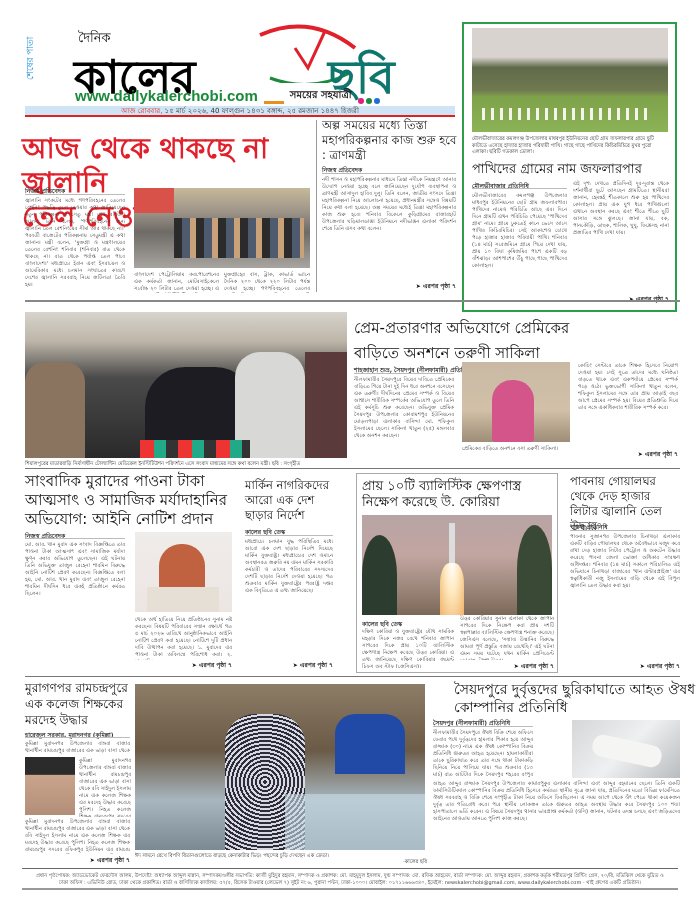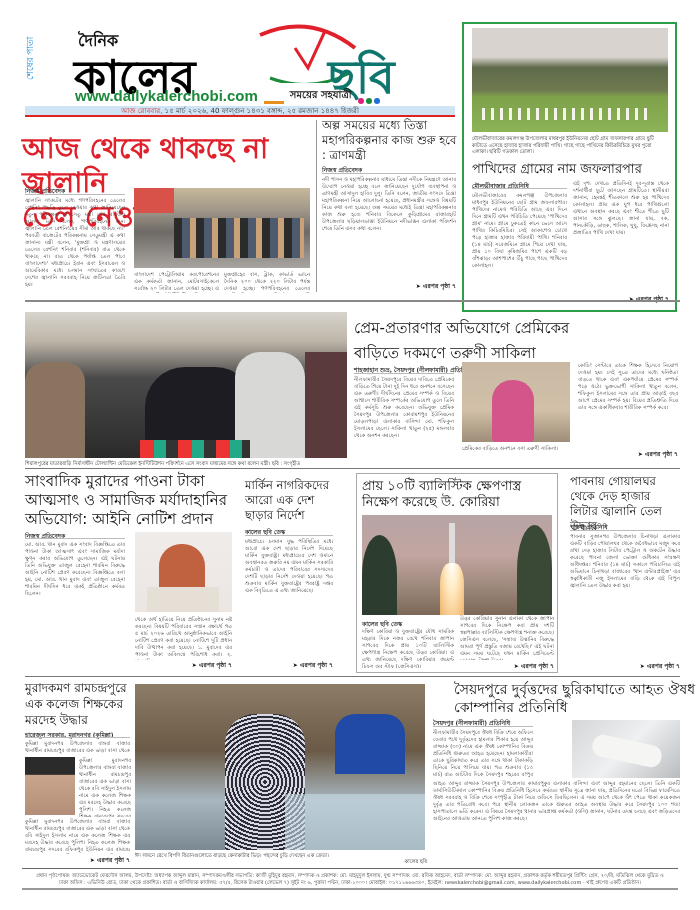--- a/index.html
+++ b/index.html
@@ -1,20 +1,20 @@
 <!DOCTYPE html>
 <html><head>
 <meta charset="utf-8">
 <style>
   *{box-sizing:border-box;margin:0;padding:0}
   body{width:700px;height:910px;background:#fff;font-family:"DejaVu Sans",sans-serif;color:#222;position:relative;overflow:hidden}
   .abs{position:absolute}
   .side-label{left:22px;top:28px;width:14px;height:60px;writing-mode:vertical-rl;transform:rotate(180deg);color:#1f8fd6;font-size:9px;text-align:center}
   .masthead{left:70px;top:18px;width:340px;height:80px}
-  .mh-dainik{position:absolute;left:8px;top:10px;font-size:16px;font-weight:bold;color:#111}
+  .mh-dainik{position:absolute;left:8px;top:10px;font-size:13px;font-weight:normal;color:#111}
   .mh-name{position:absolute;left:4px;top:24px;font-size:46px;font-weight:bold;color:#000000;letter-spacing:-1px;font-family:Liberation Mono, monospace}
   .mh-name2{position:absolute;left:258px;top:24px;font-size:46px;font-weight:bold;color:#0f766e;font-family:Liberation Mono, monospace}
   .mh-check{position:absolute;left:180px;top:5px;width:120px;height:60px}
   .mh-url-row{left:75px;top:88px;width:330px;height:16px;display:flex;align-items:flex-end;gap:6px}
   .mh-url{color:#1b8a3b;font-family:"Liberation Sans",sans-serif;font-weight:bold;font-size:15px}
   .mh-dash{width:20px;height:3px;background:#e8901c}
   .mh-tag{font-size:10px;font-weight:bold;color:#222}
   .dots{display:flex;gap:2px}
   .dots i{display:block;width:6px;height:6px;border-radius:50%}
   .dateline{left:25px;top:106px;width:430px;height:11px;background:#cfe5f5;border-bottom:2px solid #d22;font-size:7px;text-align:center;color:#333;line-height:11px}
@@ -101,21 +101,21 @@
   <div style="position:absolute;left:0;top:50px;width:60px;height:96px;background:#8a7460;border-radius:20px 20px 0 0"></div>
   <div style="position:absolute;left:120px;top:55px;width:110px;height:91px;background:#1c1c22;border-radius:40px 40px 0 0"></div>
   <div style="position:absolute;left:210px;top:40px;width:70px;height:106px;background:#d8d8d6;border-radius:25px 25px 0 0"></div>
   <div style="position:absolute;left:280px;top:40px;width:42px;height:106px;background:#5a3a3a"></div>
   <div style="position:absolute;left:115px;top:128px;width:110px;height:18px;background:repeating-linear-gradient(90deg,#e33 0 14px,#2a8 14px 26px,#333 26px 38px)"></div>
 </div>
 <div class="abs caption" style="left:25px;top:460px;width:320px;white-space:nowrap;overflow:hidden">শিয়ালপুরের মাতারবাড়ি নির্মাণাধীন টোল্যান্টিন মেডিকেল ইনস্টিটিউশন পরিদর্শনে এসে সংবাদ মাধ্যমের সঙ্গে কথা বলেন মন্ত্রী। ছবি : সংগৃহীত</div>
 
 <div class="abs hd" style="left:354px;top:316px;width:330px;font-size:15px;line-height:25px">
   <div>প্রেম-প্রতারণার অভিযোগে প্রেমিকের</div>
-  <div>বাড়িতে দকমণে তরুণী সাকিলা</div>
+  <div>বাড়িতে অনশনে তরুণী সাকিলা</div>
 </div>
 <div class="abs byline" style="left:354px;top:365px">শাহজাহান শুভ্র, সৈয়দপুর (নীলফামারী) প্রতিনিধি</div>
 <div class="abs rule" style="left:354px;top:373px;width:100px"></div>
 <div class="abs body" style="left:354px;top:376px;width:100px;height:80px;overflow:hidden">নীলফামারীর সৈয়দপুরে বিয়ের দাবিতে প্রেমিকের বাড়িতে গিয়ে টানা দুই দিন ধরে অনশনে বসেছেন এক তরুণী। দীর্ঘদিনের প্রেমের সম্পর্ক ও বিয়ের আশ্বাসে শারীরিক সম্পর্কের অভিযোগ তুলে তিনি এই কর্মসূচি শুরু করেছেন। অভিযুক্ত প্রেমিক সৈয়দপুর উপজেলার কোরামশপুর ইউনিয়নের মোড়লপাড়া এলাকার বাসিন্দা মো. শফিকুল ইসলামের ছেলে। সাকিলা খাতুন (২৫) মঙ্গলবার থেকে অনশন করছেন।</div>
 <div class="abs photo" style="left:462px;top:362px;width:108px;height:80px;background:linear-gradient(180deg,#c9b9a4 0%,#d2c0a8 60%,#9e8d77 100%)">
   <div style="position:absolute;left:30px;top:18px;width:42px;height:62px;background:#d3558a;border-radius:20px 20px 4px 4px"></div>
 </div>
 <div class="abs body" style="left:462px;top:445px;width:108px;height:14px;overflow:hidden">প্রেমিকের বাড়িতে অনশনে বসা তরুণী সাকিলা।</div>
 <div class="abs body" style="left:578px;top:362px;width:100px;height:86px;overflow:hidden">কোচিং সেন্টারে তাকে শিক্ষক হিসেবে নিয়োগ দেওয়া হয়। সেই সুত্রে তাদের মধ্যে ঘনিষ্ঠতা বাড়তে থাকে এবং একপর্যায়ে প্রেমের সম্পর্ক গড়ে ওঠে। ভুক্তভোগী সাকিলা খাতুন বলেন, শফিকুল ইসলামের সঙ্গে তার প্রায় আড়াই বছর আগে প্রেমের সম্পর্ক হয়। বিয়ের প্রতিশ্রুতি দিয়ে তার সঙ্গে একাধিকবার শারীরিক সম্পর্ক করে।</div>
 <div class="abs more" style="left:578px;top:449px;width:100px">➤ এরপর পৃষ্ঠা ৭</div>
@@ -153,21 +153,21 @@
 <div class="abs more" style="left:460px;top:661px;width:94px">➤ এরপর পৃষ্ঠা ৭</div>
 
 <div class="abs hd" style="left:570px;top:474px;width:110px;font-size:11.5px;line-height:15px">পাবনায় গোয়ালঘর থেকে দেড় হাজার লিটার জ্বালানি তেল উদ্ধার</div>
 <div class="abs byline" style="left:570px;top:522px">পাবনা প্রতিনিধি</div>
 <div class="abs rule" style="left:570px;top:530px;width:110px"></div>
 <div class="abs body" style="left:570px;top:533px;width:110px;height:126px;overflow:hidden">পাবনার সুজানগর উপজেলার চিনাখড়া এলাকার একটি বাড়ির গোয়ালঘর থেকে অবৈধভাবে মজুদ করে রাখা দেড় হাজার লিটার পেট্রোল ও অকটেন উদ্ধার করেছে পাবনা জেলা ভোক্তা অধিকার সংরক্ষণ অধিদপ্তর। শনিবার (১৪ মার্চ) সকালে পরিচালিত এই অভিযানে চিনাখড়া বাজারের 'খান এন্টারপ্রাইজ' এর স্বত্বাধিকারী নজু ইসলামের বাড়ি থেকে এই বিপুল জ্বালানি তেল উদ্ধার করা হয়।</div>
 <div class="abs more" style="left:570px;top:661px;width:110px">➤ এরপর পৃষ্ঠা ৭</div>
 
 <div class="abs hline" style="left:25px;top:676px;width:655px"></div>
 
-<div class="abs hd" style="left:25px;top:680px;width:110px;font-size:12px;line-height:16px">মুরাদকমণ রামচন্দ্রপুরে এক কলেজ শিক্ষকের মরদেহ উদ্ধার</div>
+<div class="abs hd" style="left:25px;top:680px;width:110px;font-size:12px;line-height:16px">মুরাগণপর রামচন্দ্রপুরে এক কলেজ শিক্ষকের মরদেহ উদ্ধার</div>
 <div class="abs byline" style="left:25px;top:730px">হারেজুল সরকার, মুরাদনগর (কুমিল্লা)</div>
 <div class="abs rule" style="left:25px;top:737px;width:105px"></div>
 <div class="abs body" style="left:25px;top:740px;width:105px;height:14px;overflow:hidden">কুমিল্লা মুরাদনগর উপজেলার বাঙ্গরা বাজার থানাধীন রামচন্দ্রপুর বাজারের এক ভাড়া বাসা থেকে রবি সাইদুল ইসলাম নামে এক কলেজ শিক্ষক এর মরদেহ উদ্ধার করেছে পুলিশ। নিহত কলেজ শিক্ষক রামচন্দ্রপুর সদরের রফিকপুর ইউনিয়ন এর রামচন্দ্র ধাপের মোস্তাক আলীর ছেলে। সে গত তিন বছর ধরে রামচন্দ্রপুর অধ্যক্ষ আবদুল মতিন কলেজ এর ইংরেজি বিষয়ের খণ্ডকালীন শিক্ষক হিসেবে কর্মরত ছিলেন।</div>
 <div class="abs photo" style="left:25px;top:757px;width:50px;height:58px;background:linear-gradient(180deg,#2b2b2b 0%,#2b2b2b 30%,#caa58c 31%,#b28e78 100%)"></div>
 <div class="abs body" style="left:79px;top:757px;width:52px;height:60px;overflow:hidden">কুমিল্লা মুরাদনগর উপজেলার বাঙ্গরা বাজার থানাধীন রামচন্দ্রপুর বাজারের এক ভাড়া বাসা থেকে রবি সাইদুল ইসলাম নামে এক কলেজ শিক্ষক এর মরদেহ উদ্ধার করেছে পুলিশ। নিহত কলেজ শিক্ষক রামচন্দ্রপুর সদরের রফিকপুর ইউনিয়ন এর রামচন্দ্র ধাপের মোস্তাক আলীর ছেলে। সে গত তিন বছর ধরে রামচন্দ্রপুর অধ্যক্ষ আবদুল মতিন কলেজ এর ইংরেজি বিষয়ের খণ্ডকালীন শিক্ষক হিসেবে কর্মরত ছিলেন।</div>
 <div class="abs body" style="left:25px;top:818px;width:105px;height:36px;overflow:hidden">কুমিল্লা মুরাদনগর উপজেলার বাঙ্গরা বাজার থানাধীন রামচন্দ্রপুর বাজারের এক ভাড়া বাসা থেকে রবি সাইদুল ইসলাম নামে এক কলেজ শিক্ষক এর মরদেহ উদ্ধার করেছে পুলিশ। নিহত কলেজ শিক্ষক রামচন্দ্রপুর সদরের রফিকপুর ইউনিয়ন এর রামচন্দ্র ধাপের মোস্তাক আলীর ছেলে। সে গত তিন বছর ধরে রামচন্দ্রপুর অধ্যক্ষ আবদুল মতিন কলেজ এর ইংরেজি বিষয়ের খণ্ডকালীন শিক্ষক হিসেবে কর্মরত ছিলেন।</div>
 <div class="abs more" style="left:25px;top:855px;width:105px">➤ এরপর পৃষ্ঠা ৭</div>
 
 <div class="abs photo" style="left:135px;top:684px;width:290px;height:166px;background:linear-gradient(180deg,#8d7c66 0%,#6a5a46 40%,#a8b6bf 70%,#7b8a92 100%)">
   <div style="position:absolute;left:90px;top:30px;width:80px;height:136px;background:repeating-radial-gradient(circle,#2d2d3a 0 2px,#d8d8e2 2px 4px);border-radius:30px 30px 0 0"></div>

